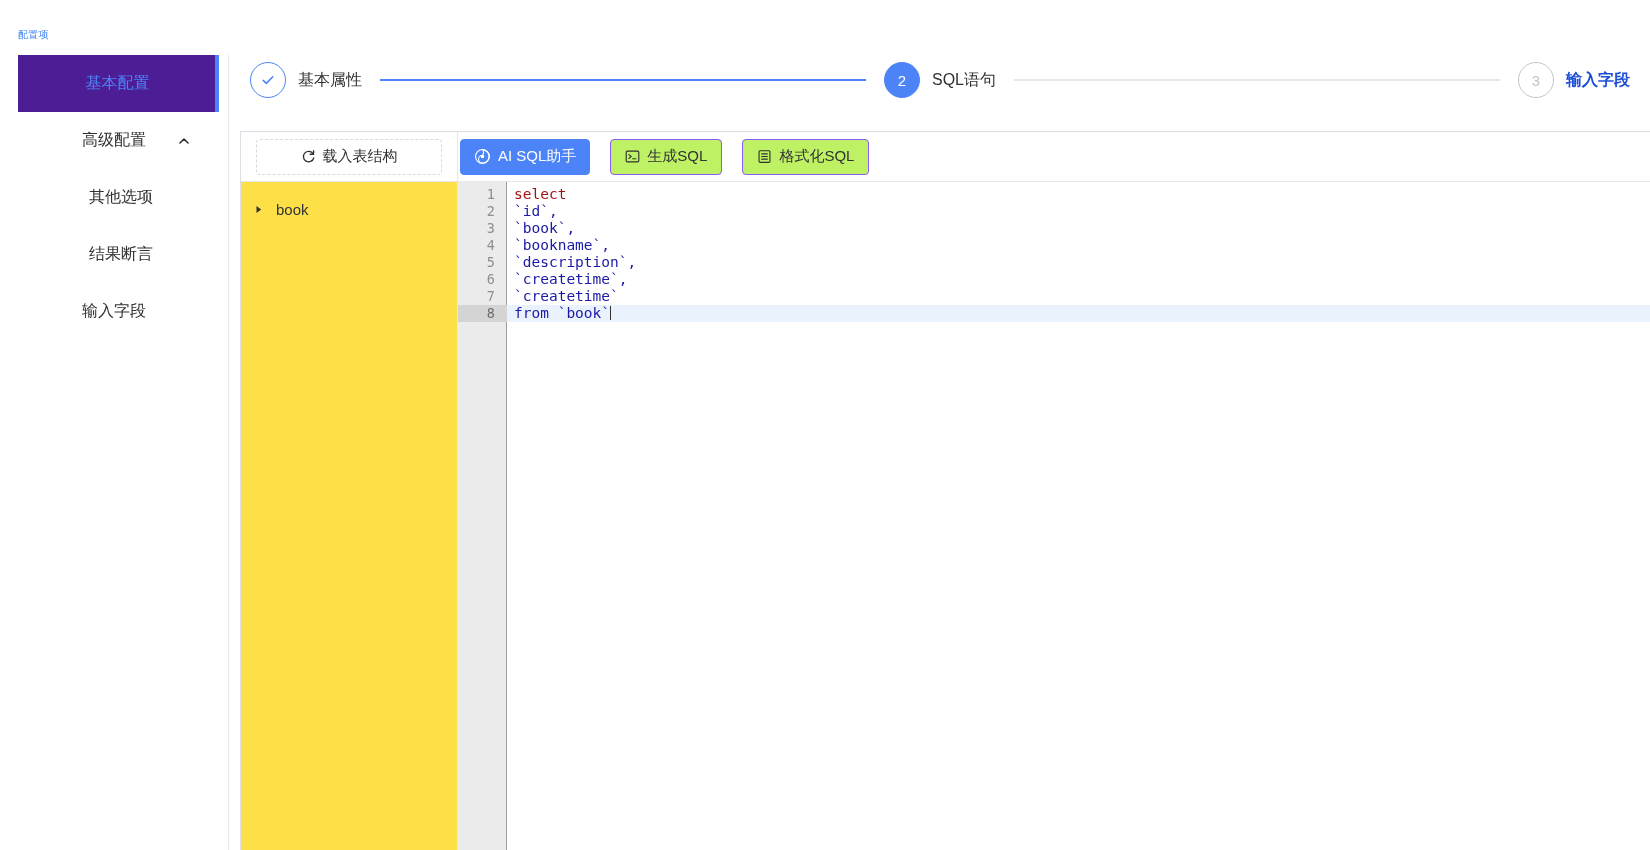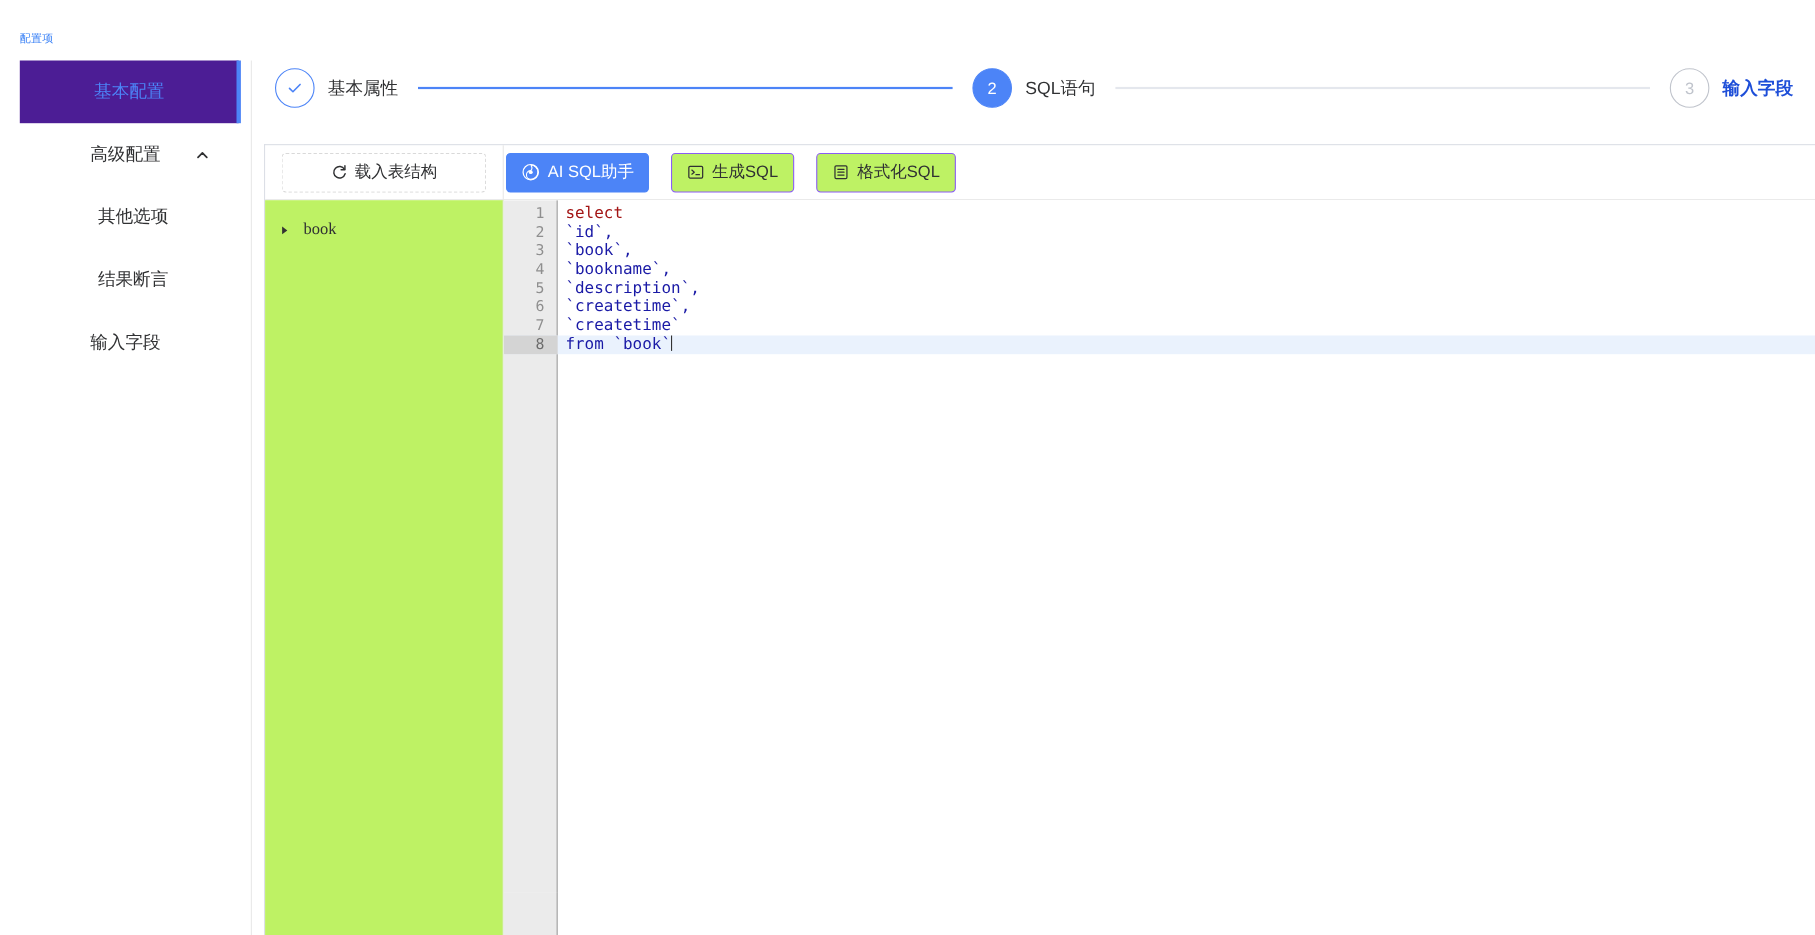--- a/index.html
+++ b/index.html
@@ -121,22 +121,21 @@
   .btn-default { background: #bef264; border: 1px solid #8b5cf6; color: #303133; }
 
   .icon { display:inline-flex; align-items:center; justify-content:center; flex:0 0 auto; }
 
   
   .card-body { display: flex; height: 668px; }
   .tree-pane {
     width: 217px; flex: 0 0 auto;
     border-right: 1px solid #e8e8e8;
     padding-top: 12px;
-    background: #bef264;
-    font-family: Liberation Serif, serif;
+    background: #fde047;
   }
   .tree-node {
     display: flex; align-items: center;
     height: 30px; padding-left: 11px;
     font-size: 15px; color: #303133; cursor: pointer;
   }
   .tree-caret {
     width: 14px; height: 14px; margin-right: 10px;
     display:flex; align-items:center; justify-content:center;
     color: #333; flex: 0 0 auto;

